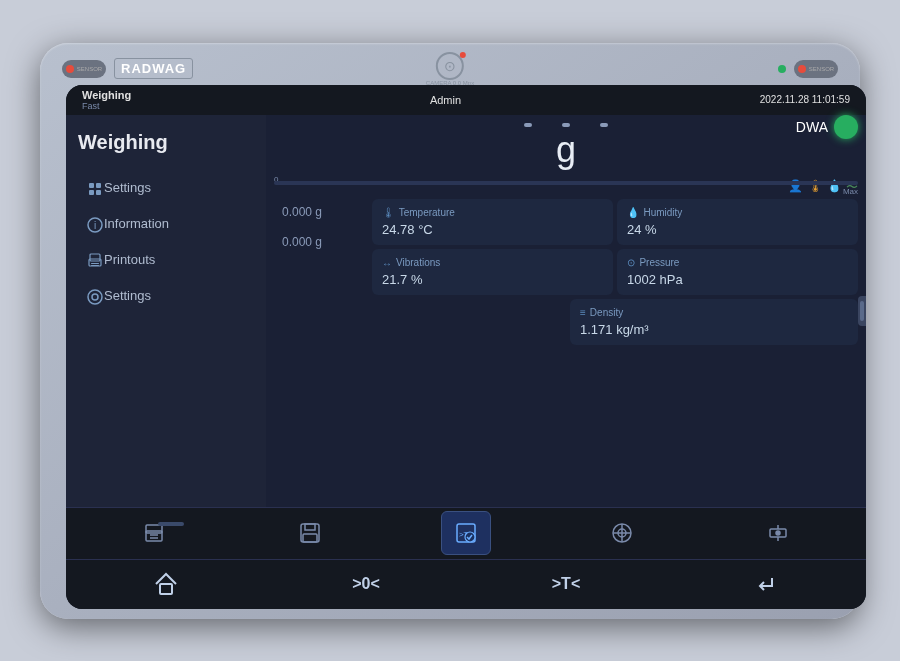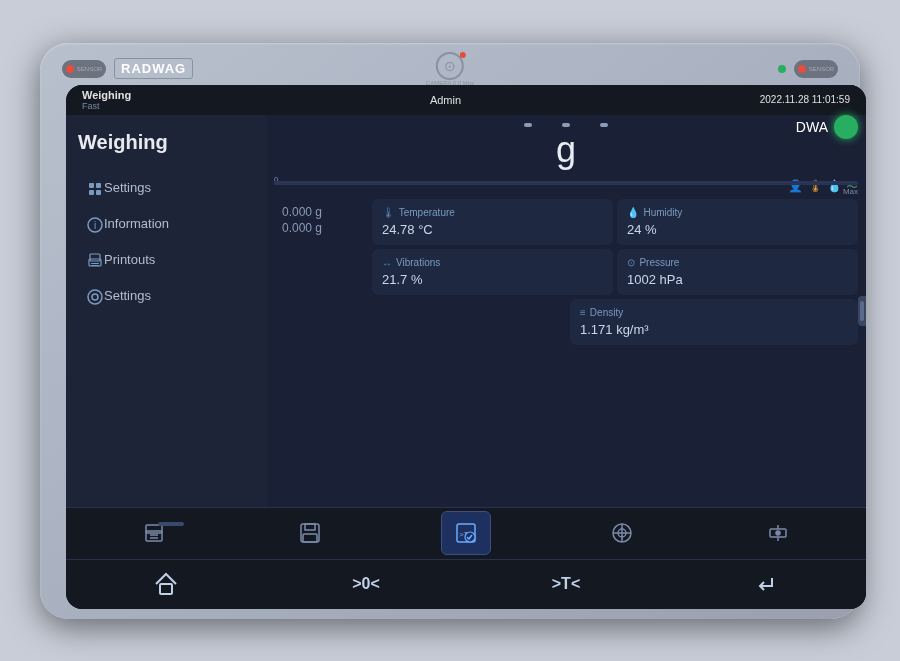--- a/index.html
+++ b/index.html
@@ -251,21 +251,21 @@
       font-size: 14px;
     }
     .readings-row {
       display: flex;
       gap: 8px;
       margin-top: 4px;
     }
     .readings-left {
       display: flex;
       flex-direction: column;
-      gap: 2px;
+      gap: 16px;
       padding: 6px 8px;
       font-size: 12px;
       color: #8a9ab8;
       min-width: 90px;
     }
     .sensor-grid {
       flex: 1;
       display: grid;
       grid-template-columns: 1fr 1fr;
       grid-template-rows: 1fr 1fr;

